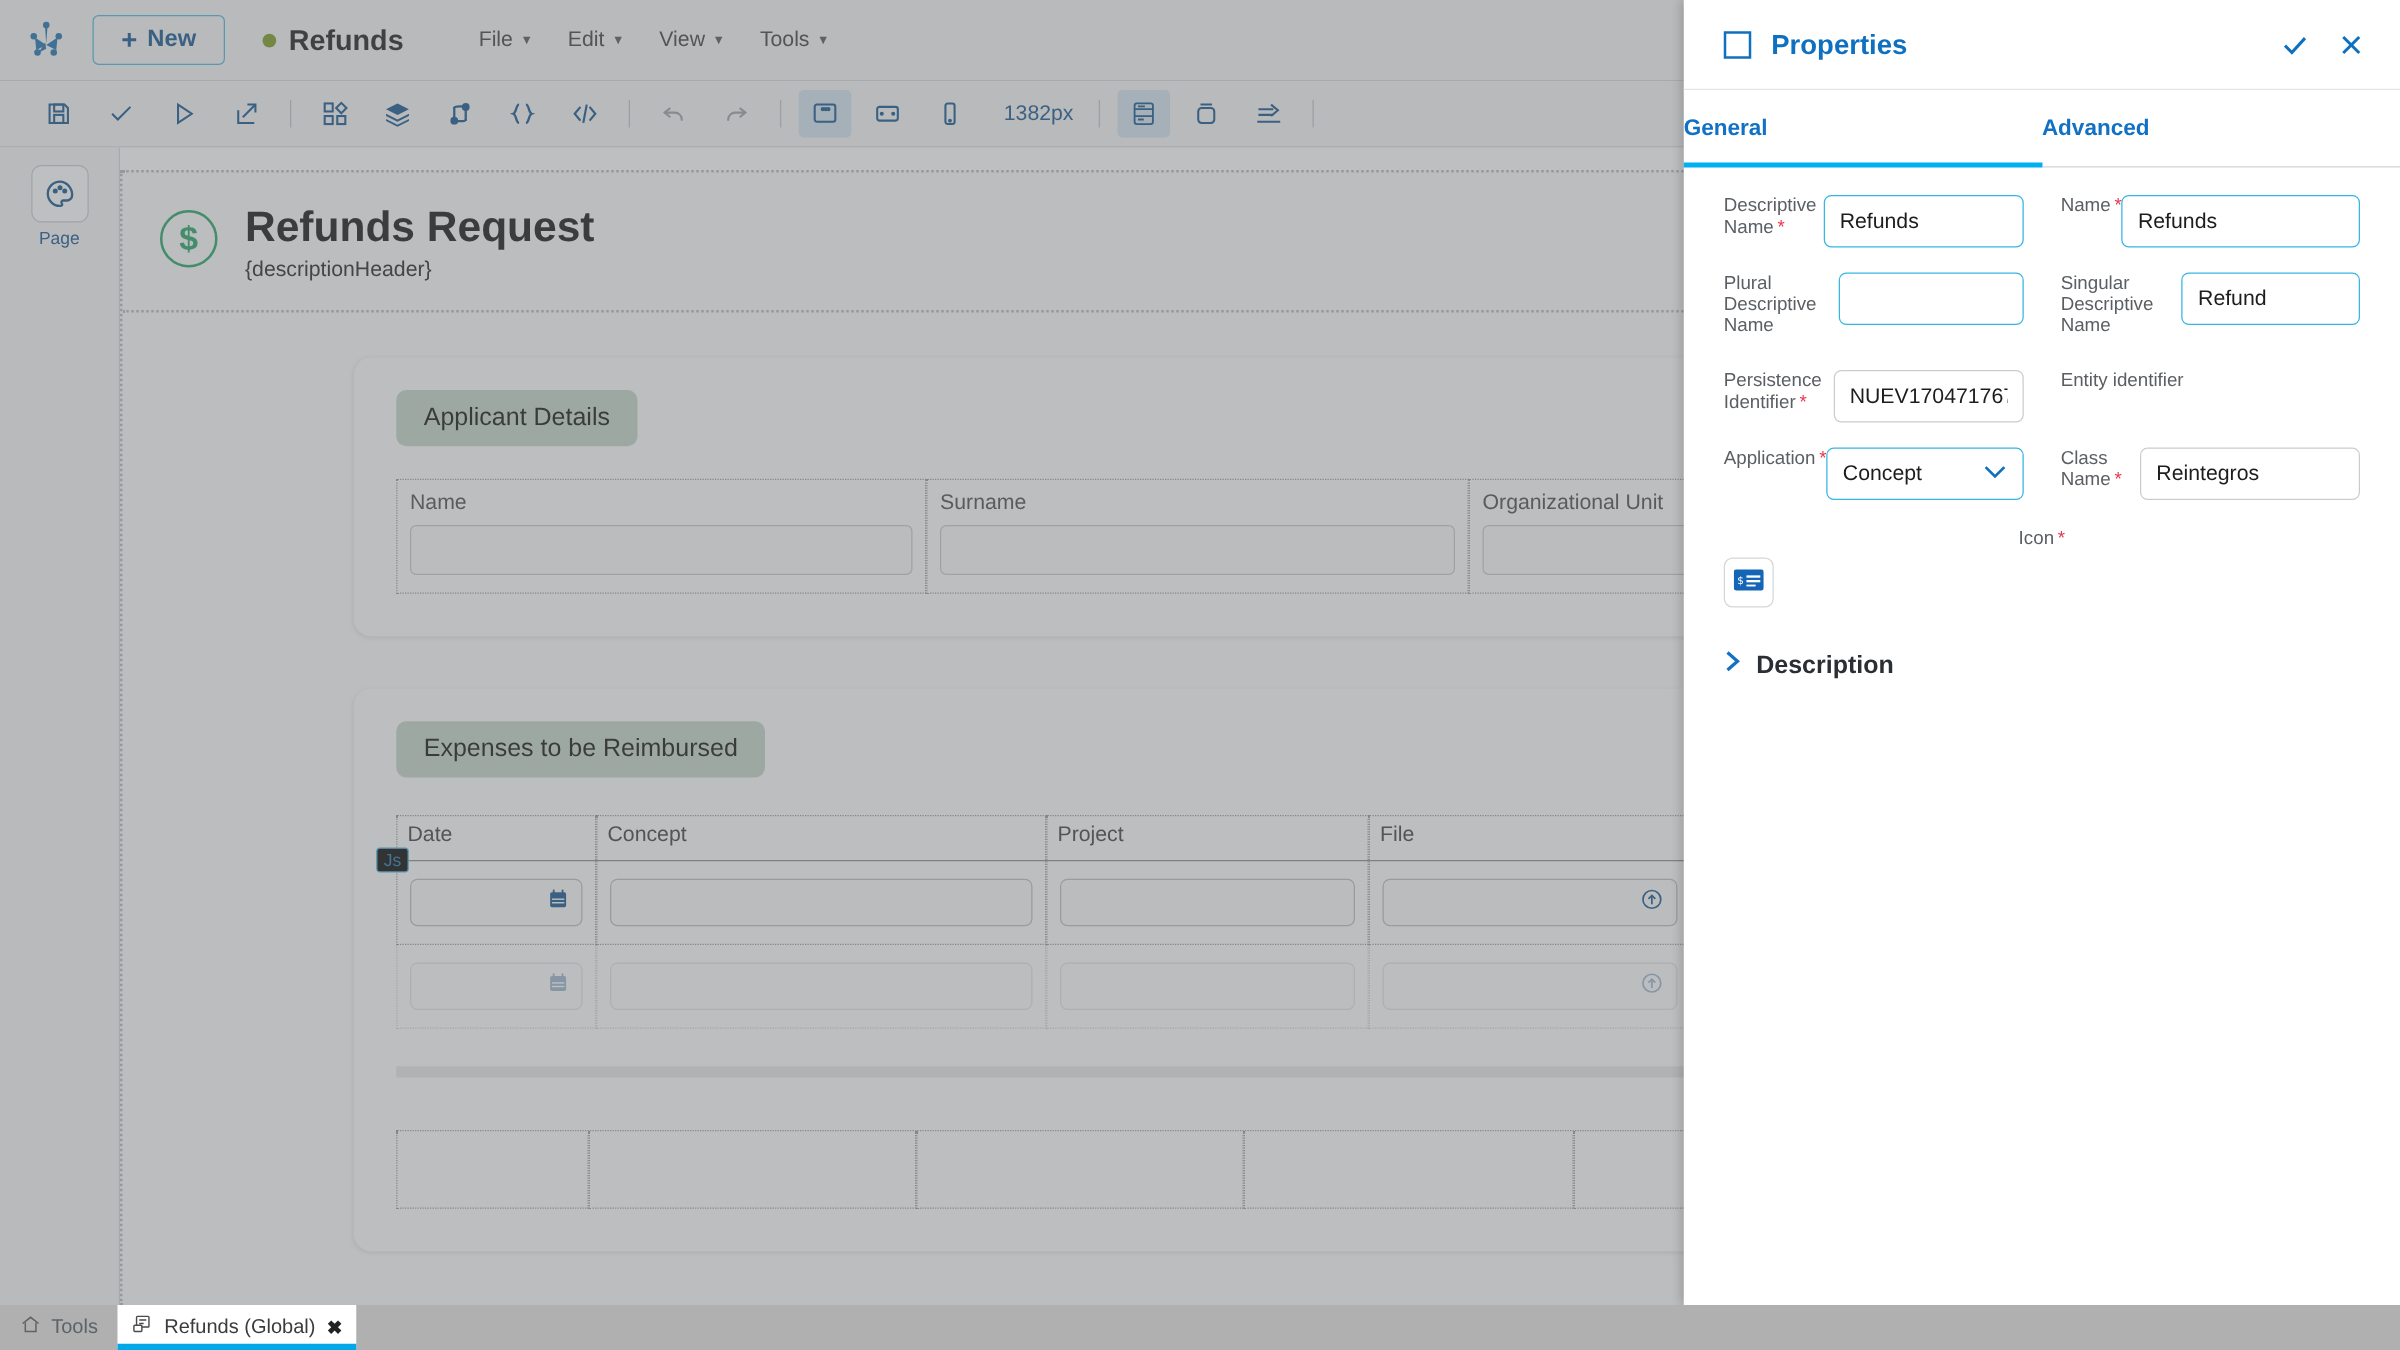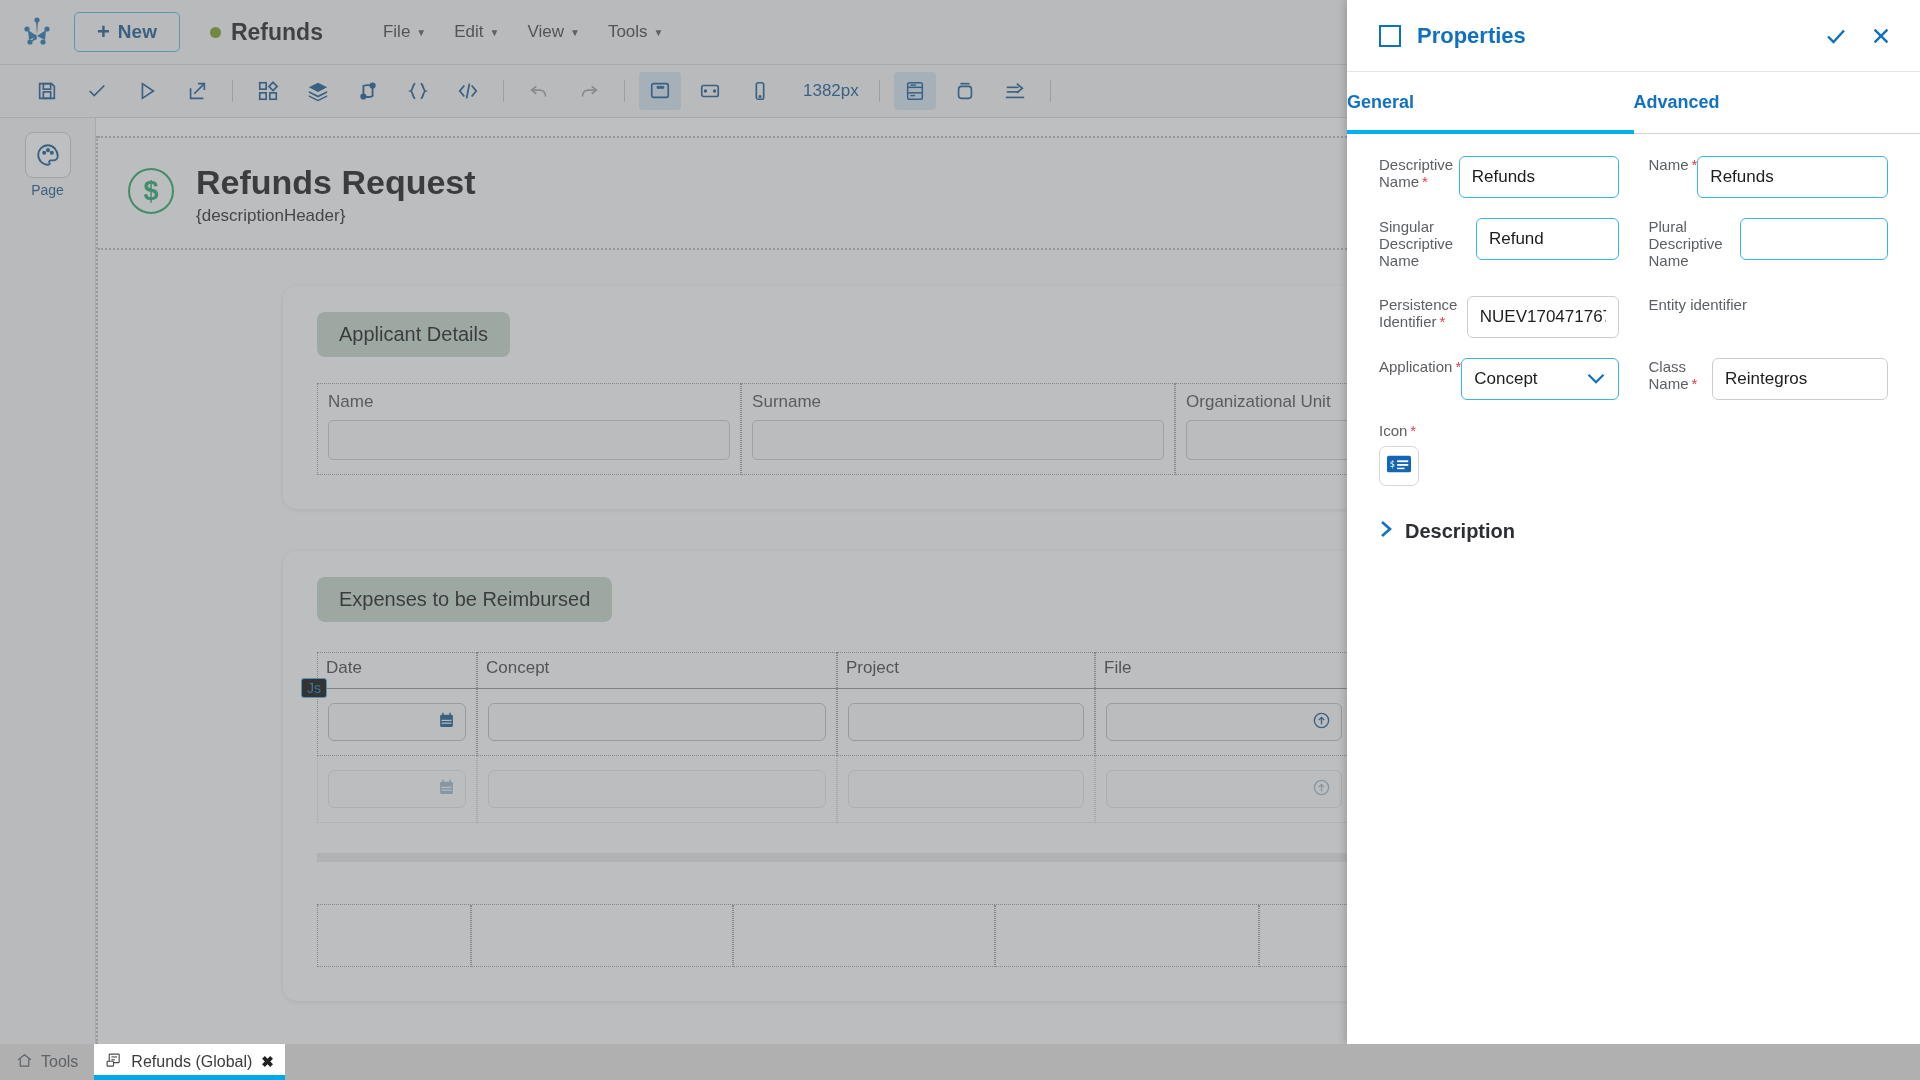--- a/index.html
+++ b/index.html
@@ -218,21 +218,21 @@
   }
   .p-input.ro { border: 1px solid #c9cdd1; }
   .p-select {
     height: 42px; border-radius: 6px; padding: 0 12px;
     font-size: 17px; color: #1d1d1d; background: #fff;
     border: 1px solid #35b6e4; width: 100%;
     display: flex; align-items: center; justify-content: space-between; cursor: pointer;
   }
   .sel-caret { color: #0f70c0; font-size: 15px; }
 
-  .icon-field { margin-top: 22px; }
+  .icon-field { margin-top: 22px; text-align: center; }
   .icon-box {
     width: 40px; height: 40px; border: 1px solid #d3d7db; border-radius: 7px;
     display: flex; align-items: center; justify-content: center; cursor: pointer;
   }
   .desc-row {
     display: flex; align-items: center; gap: 12px; margin-top: 34px; cursor: pointer;
   }
   .desc-chevron { color: #1271c4; font-size: 19px; font-weight: bold; }
   .desc-label { font-size: 20px; font-weight: bold; color: #2b2f33; }
 </style>
@@ -600,27 +600,27 @@
         </div>
 
         <div class="p-field">
           <div class="p-label">
             <span>Name</span><span class="req">*</span>
           </div>
           <input class="p-input" value="Refunds" style="">
         </div>
 
         <div class="p-field">
+          <div class="p-label">Plural Descriptive Name</div>
+          <input class="p-input" value="" style="">
+        </div>
+
+        <div class="p-field">
           <div class="p-label">Singular Descriptive Name</div>
           <input class="p-input" value="Refund" style="">
-        </div>
-
-        <div class="p-field">
-          <div class="p-label">Plural Descriptive Name</div>
-          <input class="p-input" value="" style="">
         </div>
 
         <div class="p-field">
           <div class="p-label">
             <span>Persistence Identifier</span><span class="req">*</span>
           </div>
           <input class="p-input ro" value="NUEV1704717671" style="">
         </div>
 
         <div class="p-field">

